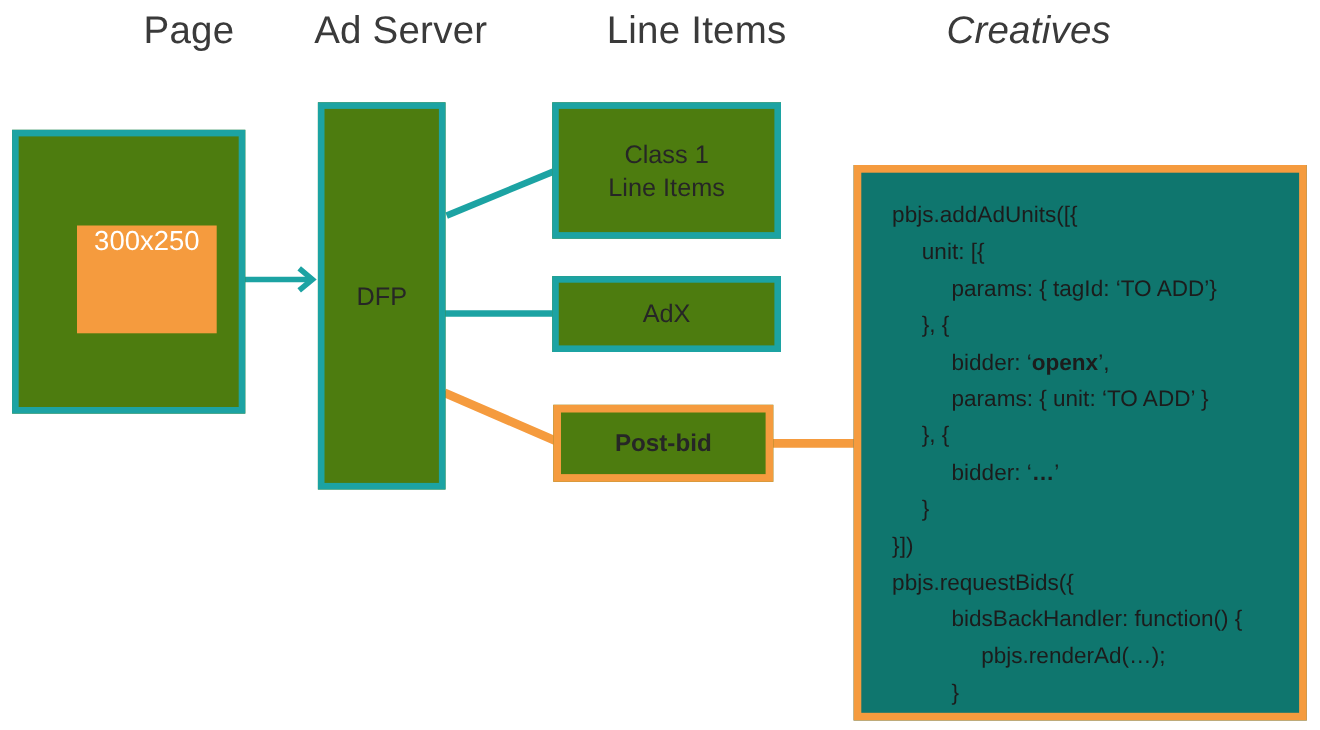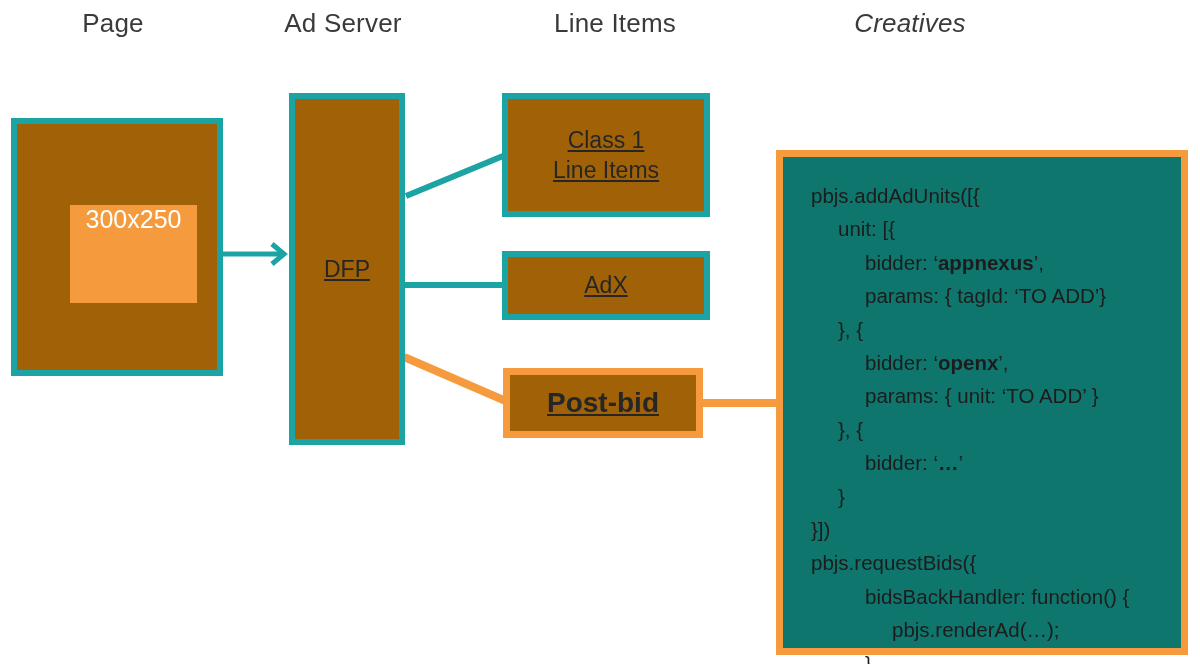--- a/index.html
+++ b/index.html
@@ -13,51 +13,50 @@
   }
   #canvas {
     position: relative;
     width: 1200px;
     height: 664px;
     background: #ffffff;
     overflow: hidden;
   }
   .col-header {
     position: absolute;
-    font-size: 26px;
+    font-size: 35px;
     font-weight: 400;
     color: #3a3a3a;
-    text-align: center;
+    text-align: right;
     white-space: nowrap;
     letter-spacing: 0.2px;
   }
   .box {
     position: absolute;
     box-sizing: border-box;
-    background: #a16207;
+    background: #4d7c0f;
     display: flex;
     align-items: center;
     justify-content: center;
     text-align: right;
-    text-decoration: underline;
   }
   .teal-box {
     border: 6px solid #1CA3A3;
   }
   .orange-box {
     border: 7px solid #F59B3E;
   }
   .box-label {
     font-size: 23px;
     line-height: 1.32;
     color: #262626;
   }
   .box-label.bold {
     font-weight: bold;
-    font-size: 28px;
+    font-size: 22px;
   }
   #creative-block {
     position: absolute;
     background: #F59B3E;
     display: flex;
     align-items: flex-start;
     justify-content: center;
   }
   #creative-block .size-text {
     color: #ffffff;
@@ -140,21 +139,20 @@
   </div>
 
   <div class="box orange-box" style="left: 503px; top: 368px; width: 200px; height: 70px;">
     <span class="box-label bold">Post-bid</span>
   </div>
 
   <div id="code-box" style="left: 776px; top: 150px; width: 412px; height: 505px;">
     <div id="code-lines">
         <div class="code-line" style="padding-left: 0px;"><span>pbjs.addAdUnits([{</span></div>
         <div class="code-line" style="padding-left: 27px;"><span>unit: [{</span></div>
-        <div class="code-line" style="padding-left: 54px;"><span>bidder: ‘</span><b>appnexus</b><span>’,</span></div>
         <div class="code-line" style="padding-left: 54px;"><span>params: { tagId: ‘TO ADD’}</span></div>
         <div class="code-line" style="padding-left: 27px;"><span>}, {</span></div>
         <div class="code-line" style="padding-left: 54px;"><span>bidder: ‘</span><b>openx</b><span>’,</span></div>
         <div class="code-line" style="padding-left: 54px;"><span>params: { unit: ‘TO ADD’ }</span></div>
         <div class="code-line" style="padding-left: 27px;"><span>}, {</span></div>
         <div class="code-line" style="padding-left: 54px;"><span>bidder: ‘</span><b>…</b><span>’</span></div>
         <div class="code-line" style="padding-left: 27px;"><span>}</span></div>
         <div class="code-line" style="padding-left: 0px;"><span>}])</span></div>
         <div class="code-line" style="padding-left: 0px;"><span>pbjs.requestBids({</span></div>
         <div class="code-line" style="padding-left: 54px;"><span>bidsBackHandler: function() {</span></div>

